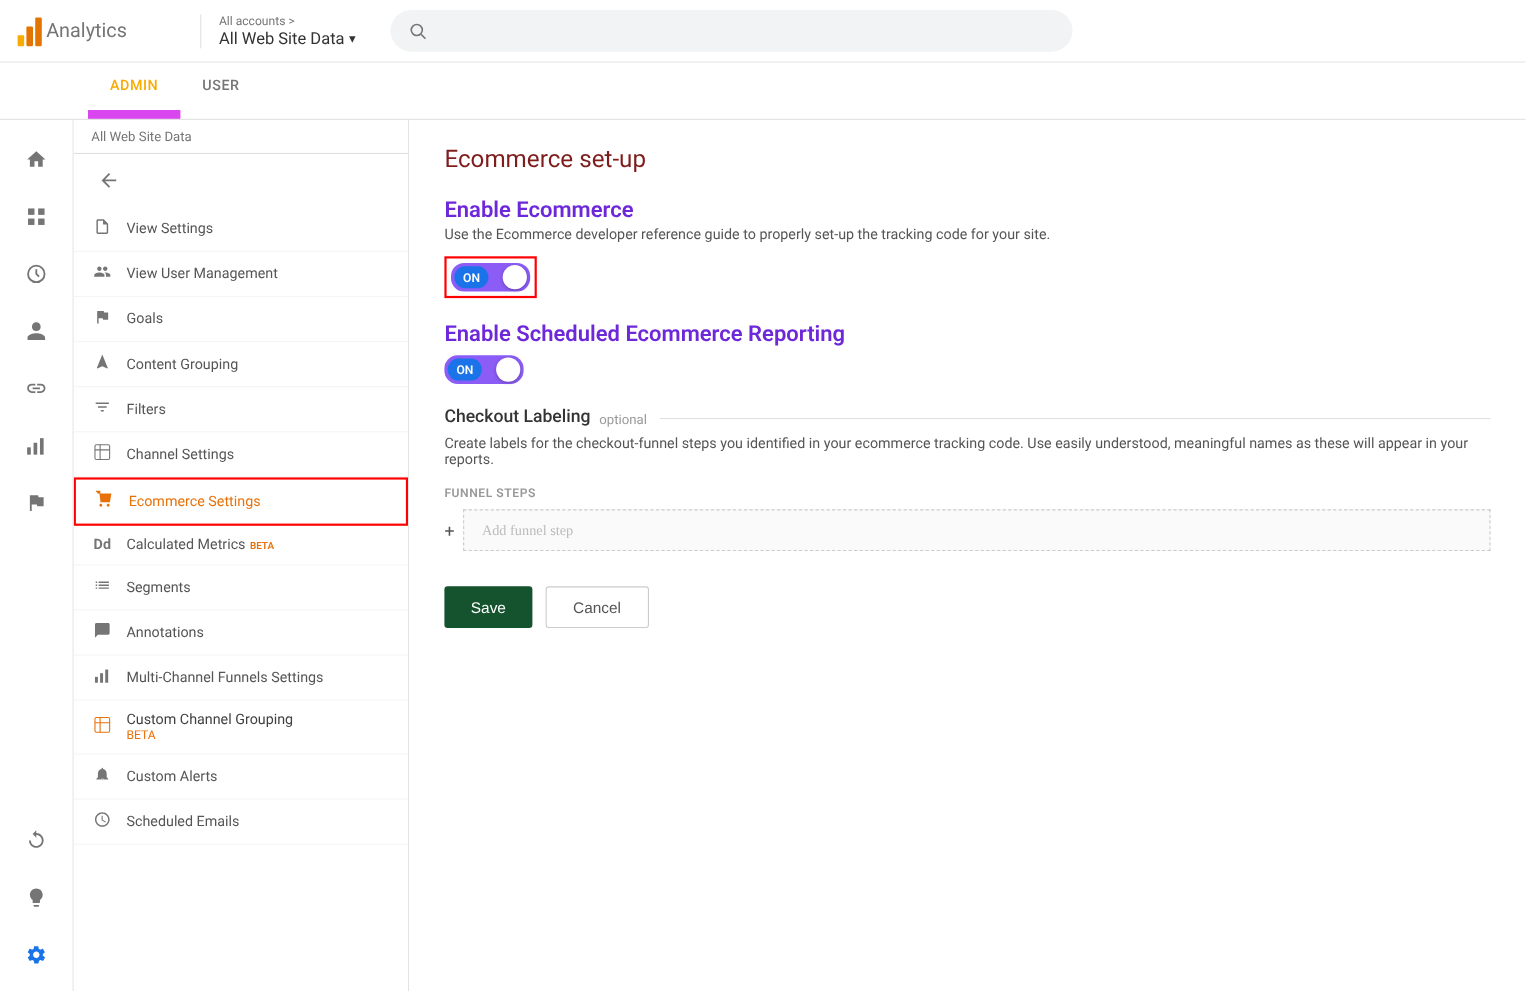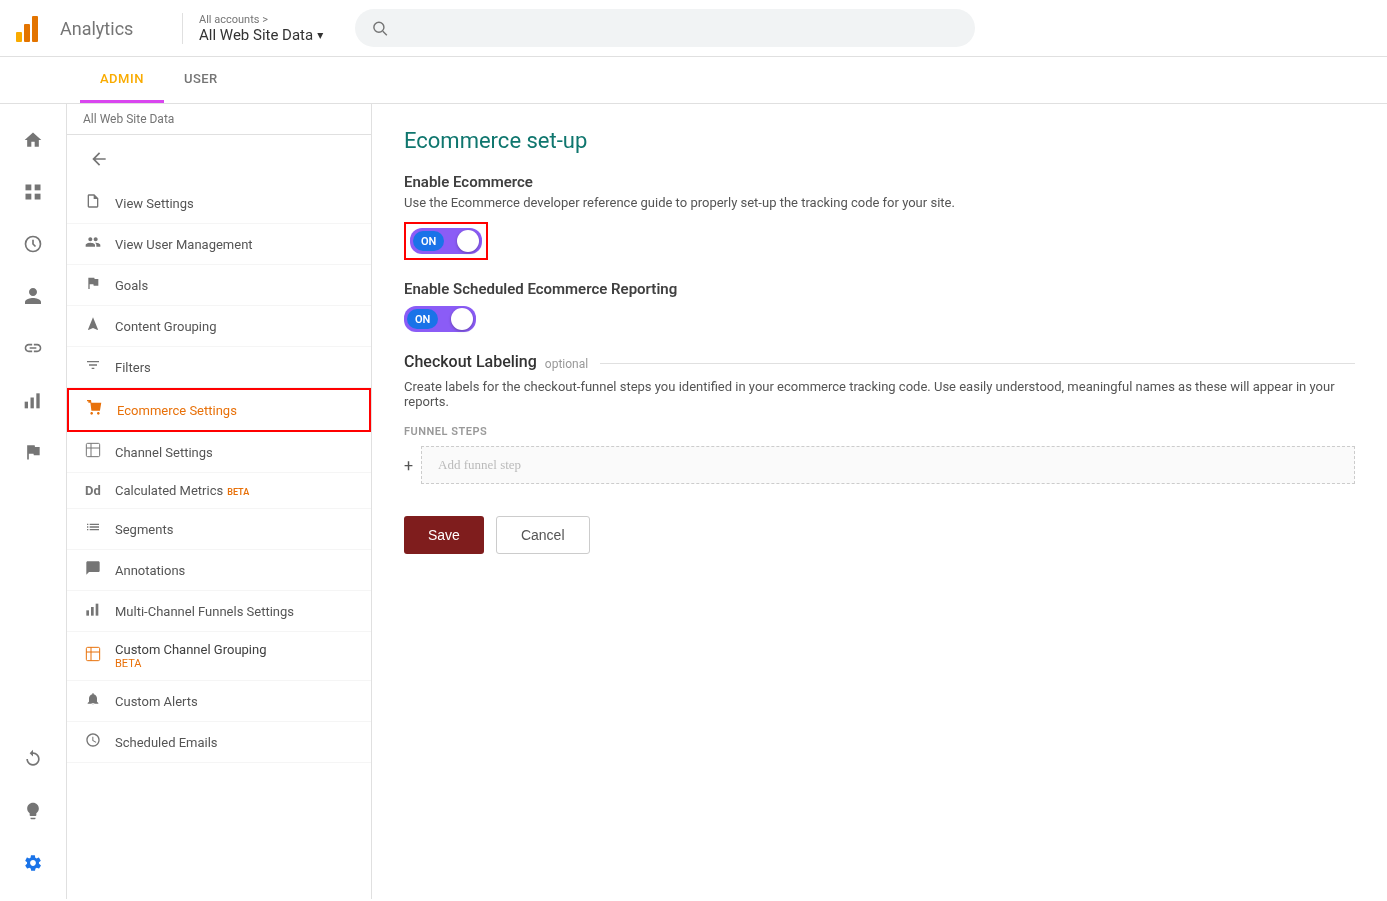--- a/index.html
+++ b/index.html
@@ -11,21 +11,21 @@
       align-items: center;
       height: 57px;
       background: #fff;
       border-bottom: 1px solid #e0e0e0;
       padding: 0 16px;
       gap: 16px;
     }
     .logo-area {
       display: flex;
       align-items: center;
-      gap: 22px;
+      gap: 4px;
       min-width: 150px;
     }
     .logo-bars {
       display: flex;
       align-items: flex-end;
       gap: 2px;
       height: 28px;
     }
     .logo-bar {
       width: 6px;
@@ -85,21 +85,21 @@
       font-size: 13px;
       font-weight: 500;
       color: #757575;
       cursor: pointer;
       border-bottom: 3px solid transparent;
       text-transform: uppercase;
       letter-spacing: 0.5px;
     }
     .nav-tab.active {
       color: #F9AB00;
-      border-bottom: 3px solid #d946ef;
+      border-bottom: 8px solid #d946ef;
     }
 
     
     .main-layout {
       display: flex;
       height: calc(100vh - 57px - 49px);
       overflow: hidden;
     }
 
     
@@ -217,27 +217,27 @@
     
     .content-area {
       flex: 1;
       overflow-y: auto;
       padding: 24px 32px;
       background: #fff;
     }
     .page-title {
       font-size: 22px;
       font-weight: 400;
-      color: #0f766e;
+      color: #7f1d1d;
       margin-bottom: 20px;
     }
     .section-title {
-      font-size: 15px;
+      font-size: 20px;
       font-weight: 600;
-      color: #404040;
+      color: #6d28d9;
       margin-bottom: 4px;
     }
     .section-desc {
       font-size: 13px;
       color: #555;
       margin-bottom: 12px;
     }
 
     
     .toggle-container {
@@ -336,21 +336,21 @@
       font-family: Liberation Serif, serif;
     }
 
     
     .action-buttons {
       display: flex;
       gap: 12px;
       margin-top: 32px;
     }
     .btn-save {
-      background: #7f1d1d;
+      background: #14532d;
       color: #fff;
       border: none;
       border-radius: 3px;
       padding: 10px 24px;
       font-size: 14px;
       cursor: pointer;
     }
     .btn-cancel {
       background: #fff;
       color: #555;
@@ -495,37 +495,37 @@
       <span>Content Grouping</span>
     </div>
     <div class="nav-item">
       <span class="nav-item-icon">
         <svg width="16" height="16" viewBox="0 0 24 24" fill="#757575">
             <path d="M10 18h4v-2h-4v2zM3 6v2h18V6H3zm3 7h12v-2H6v2z"></path>
           </svg>
       </span>
       <span>Filters</span>
     </div>
-    <div class="nav-item active-item">
-      <span class="nav-item-icon">
-        <svg width="16" height="16" viewBox="0 0 24 24" fill="#e8710a">
-            <path d="M7 18c-1.1 0-2 .9-2 2s.9 2 2 2 2-.9 2-2-.9-2-2-2zm10 0c-1.1 0-2 .9-2 2s.9 2 2 2 2-.9 2-2-.9-2-2-2zM5.8 6H19l-1.5 9H7.5L5.8 6zm-1-2H2V2H0V0h6l.6 4h14.8l-2 12H6.6L5.1 4H4.8z"></path>
-          </svg>
-      </span>
-      <span>Ecommerce Settings</span>
-    </div>
     <div class="nav-item">
       <span class="nav-item-icon">
         <svg width="16" height="16" viewBox="0 0 24 24" fill="#757575">
             <rect x="2" y="2" width="20" height="20" rx="2" ry="2" stroke="#757575" stroke-width="1.5" fill="none"></rect>
             <line x1="2" y1="9" x2="22" y2="9" stroke="#757575" stroke-width="1.5"></line>
             <line x1="9" y1="2" x2="9" y2="22" stroke="#757575" stroke-width="1.5"></line>
           </svg>
       </span>
       <span>Channel Settings</span>
+    </div>
+    <div class="nav-item active-item">
+      <span class="nav-item-icon">
+        <svg width="16" height="16" viewBox="0 0 24 24" fill="#e8710a">
+            <path d="M7 18c-1.1 0-2 .9-2 2s.9 2 2 2 2-.9 2-2-.9-2-2-2zm10 0c-1.1 0-2 .9-2 2s.9 2 2 2 2-.9 2-2-.9-2-2-2zM5.8 6H19l-1.5 9H7.5L5.8 6zm-1-2H2V2H0V0h6l.6 4h14.8l-2 12H6.6L5.1 4H4.8z"></path>
+          </svg>
+      </span>
+      <span>Ecommerce Settings</span>
     </div>
     <div class="nav-item">
       <span class="nav-item-icon" style="font-size:13px;font-weight:bold;color:#757575;">Dd</span>
       <span>
         <span>Calculated Metrics</span><span class="beta-badge">BETA</span>
       </span>
     </div>
 
 
     <div class="nav-item">

